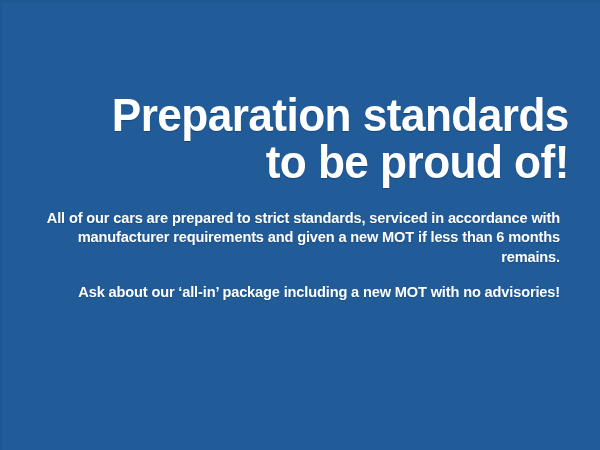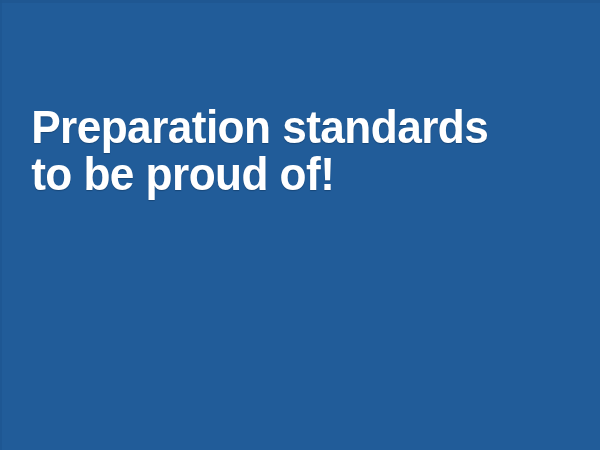--- a/index.html
+++ b/index.html
@@ -39,24 +39,24 @@
     top: 0; left: 0;
     width: 2px;
     height: 450px;
     background: #1e5690;
     opacity: 0.7;
   }
 
   
   .content {
     position: absolute;
-    top: 104px;
+    top: 92px;
     left: 0;
     width: 600px;
-    text-align: left;
+    text-align: right;
     padding: 0 14px;
     box-sizing: border-box;
   }
 
   .headline {
     color: #ffffff;
     font-size: 47px;
     font-weight: 700;
     line-height: 0.99;
     letter-spacing: -0.6px;
@@ -97,15 +97,19 @@
   <div class="edge-top"></div>
   <div class="edge-left"></div>
 
   <div class="content">
 
     <h1 class="headline">
       <span class="headline-line">Preparation standards</span>
       <span class="headline-line">to be proud of!</span>
     </h1>
 
+    <div class="body-block">
+      <p class="body-paragraph">All of our cars are prepared to strict standards, serviced in accordance with manufacturer requirements and given a new MOT if less than 6 months remains.</p>
+      <p class="body-paragraph">Ask about our ‘all-in’ package including a new MOT with no advisories!</p>
+    </div>
 
   </div>
 </div>
 
 </body></html>

